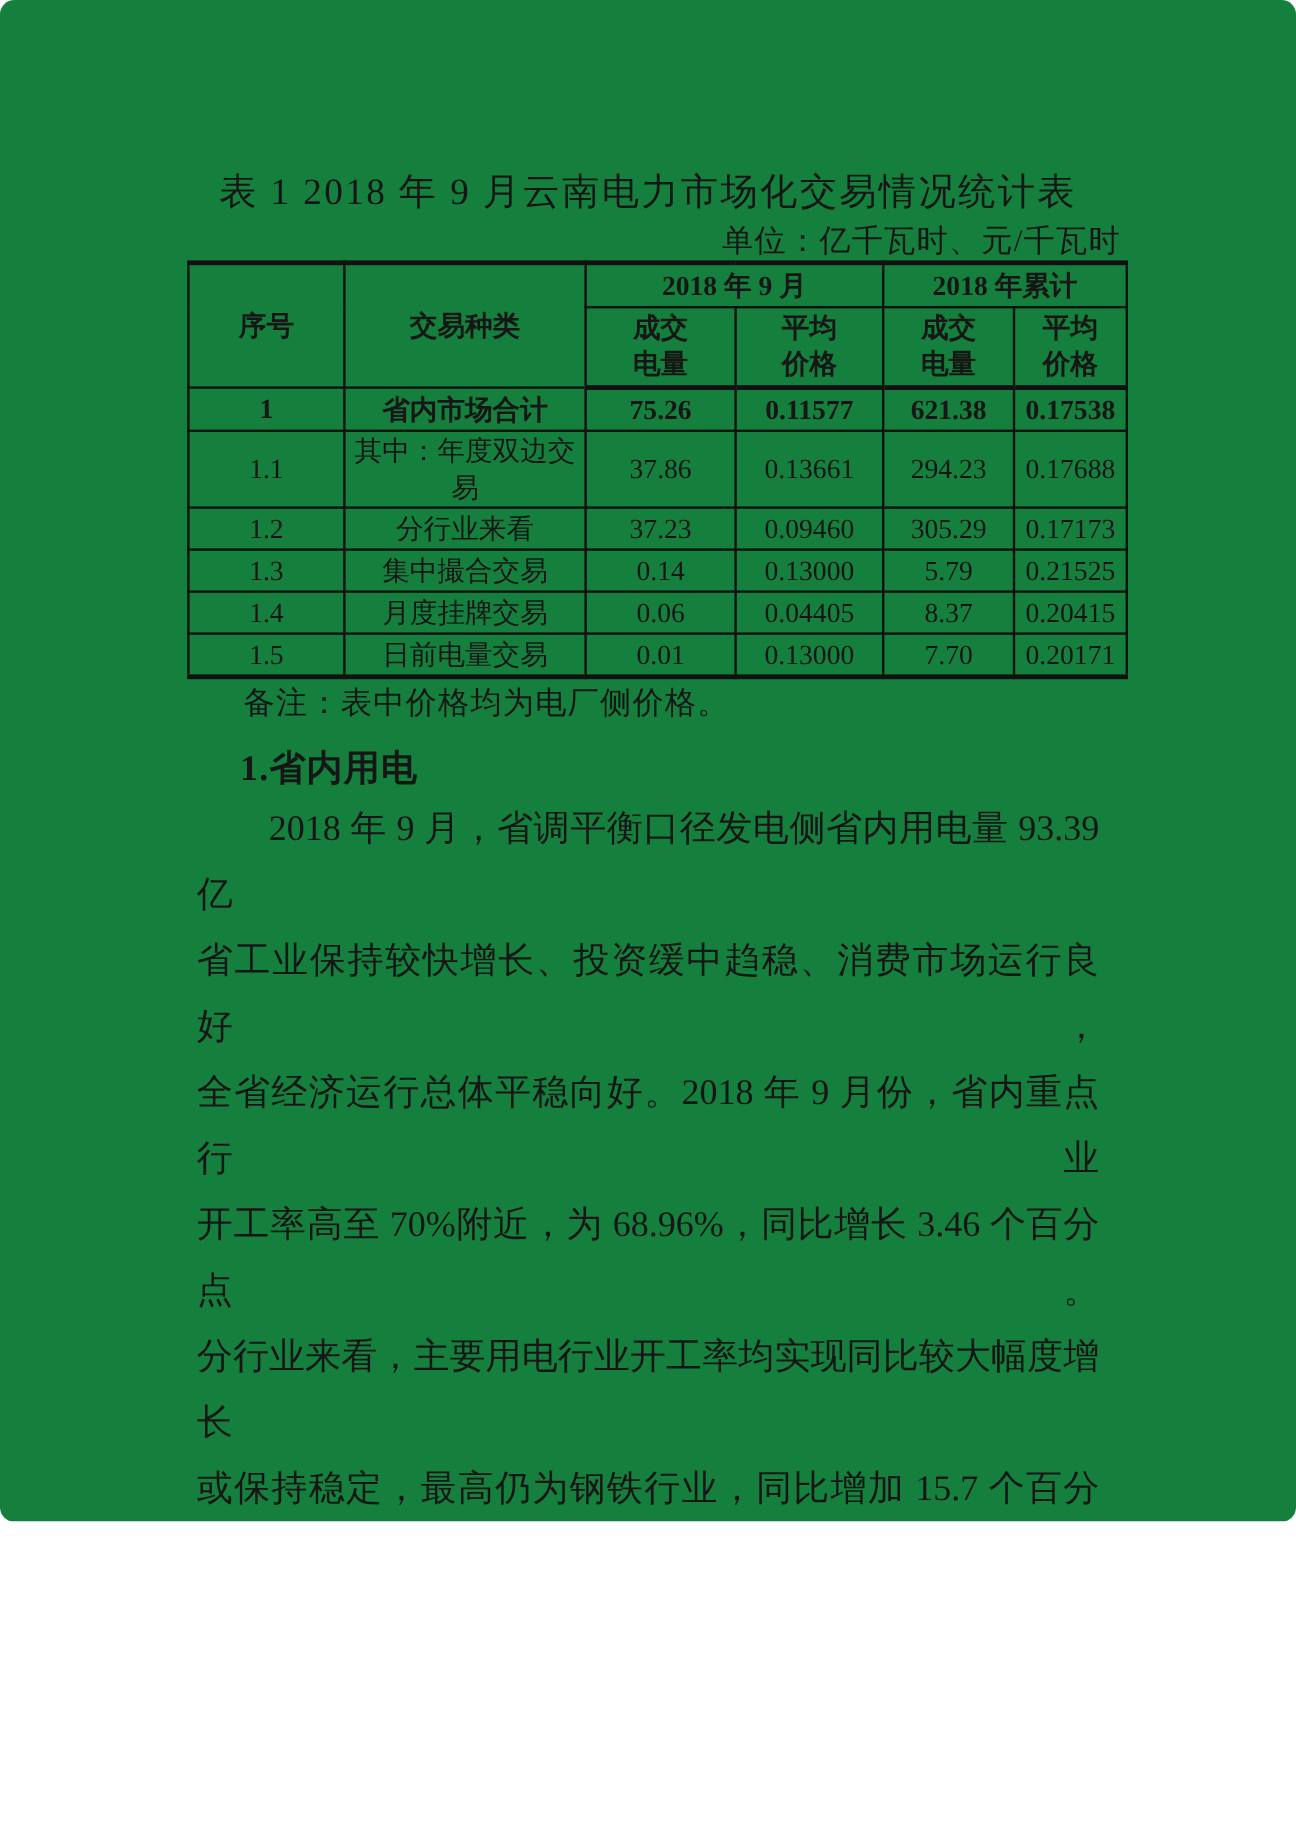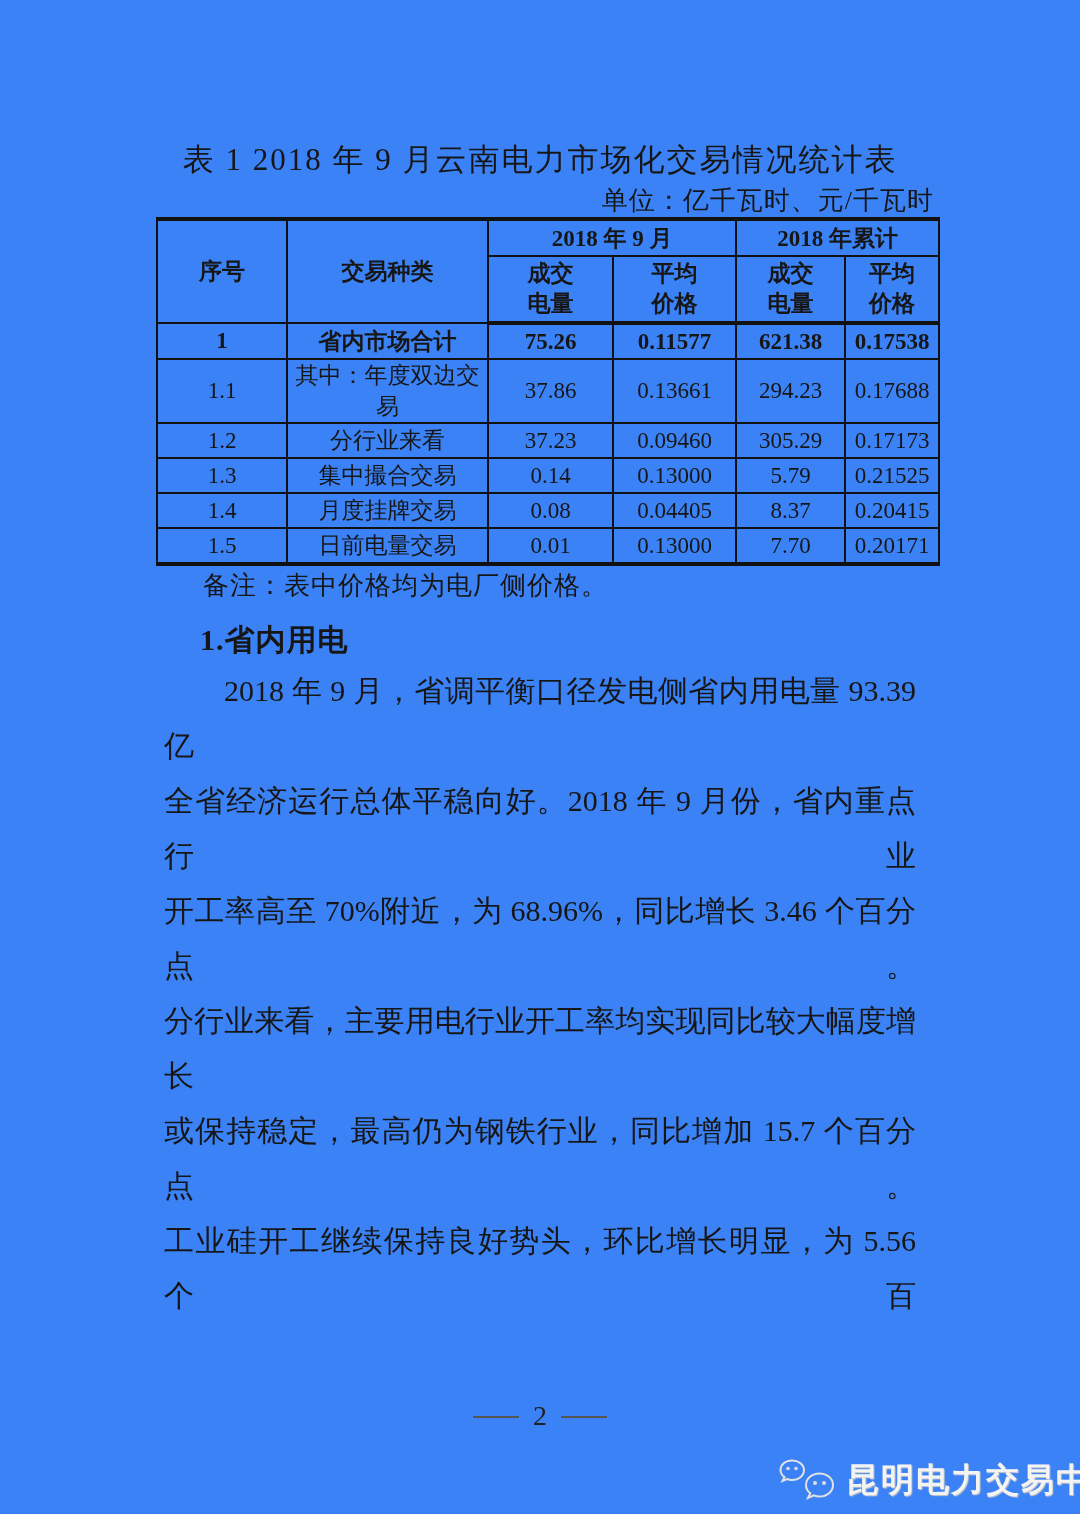--- a/index.html
+++ b/index.html
@@ -1,19 +1,20 @@
 <!DOCTYPE html>
 <html><head>
 <meta charset="utf-8">
 <style>
   html,body { margin:0; padding:0; background:#ffffff; }
   .page {
-    position:relative; width:1080px; height:1514px; background:#3b82f6;
+    position:relative; width:1080px; height:1268px; background:#15803d;
     font-family:"Liberation Serif","DejaVu Serif",serif; color:#161616;
     overflow:hidden;
+    border-radius:12px;
   }
   .doc-title {
     position:absolute; top:139px; left:0; width:100%;
     text-align:center; font-size:31px; letter-spacing:2px; white-space:nowrap;
   }
   .unit-line {
     position:absolute; top:183px; left:156px; width:778px;
     text-align:right; font-size:26px; letter-spacing:1px;
   }
   table.stats {
@@ -130,21 +131,21 @@
         <td>1.3</td>
         <td>集中撮合交易</td>
         <td>0.14</td>
         <td>0.13000</td>
         <td>5.79</td>
         <td>0.21525</td>
       </tr>
       <tr>
         <td>1.4</td>
         <td>月度挂牌交易</td>
-        <td>0.08</td>
+        <td>0.06</td>
         <td>0.04405</td>
         <td>8.37</td>
         <td>0.20415</td>
       </tr>
       <tr>
         <td>1.5</td>
         <td>日前电量交易</td>
         <td>0.01</td>
         <td>0.13000</td>
         <td>7.70</td>
@@ -155,20 +156,21 @@
 
   <div class="note">备注：表中价格均为电厂侧价格。</div>
 
   <div class="h3">1.省内用电</div>
 
   <div class="para p1">
     <div class="line indent justify">2018 年 9 月，省调平衡口径发电侧省内用电量 93.39 亿</div>
   </div>
 
   <div class="para p2">
+    <div class="line justify">省工业保持较快增长、投资缓中趋稳、消费市场运行良好，</div>
     <div class="line justify">全省经济运行总体平稳向好。2018 年 9 月份，省内重点行业</div>
     <div class="line justify">开工率高至 70%附近，为 68.96%，同比增长 3.46 个百分点。</div>
     <div class="line justify">分行业来看，主要用电行业开工率均实现同比较大幅度增长</div>
     <div class="line justify">或保持稳定，最高仍为钢铁行业，同比增加 15.7 个百分点。</div>
     <div class="line justify">工业硅开工继续保持良好势头，环比增长明显，为 5.56 个百</div>
 
   </div>
 
   <div class="pageno"><span class="dash"></span><span>2</span><span class="dash"></span></div>
 

